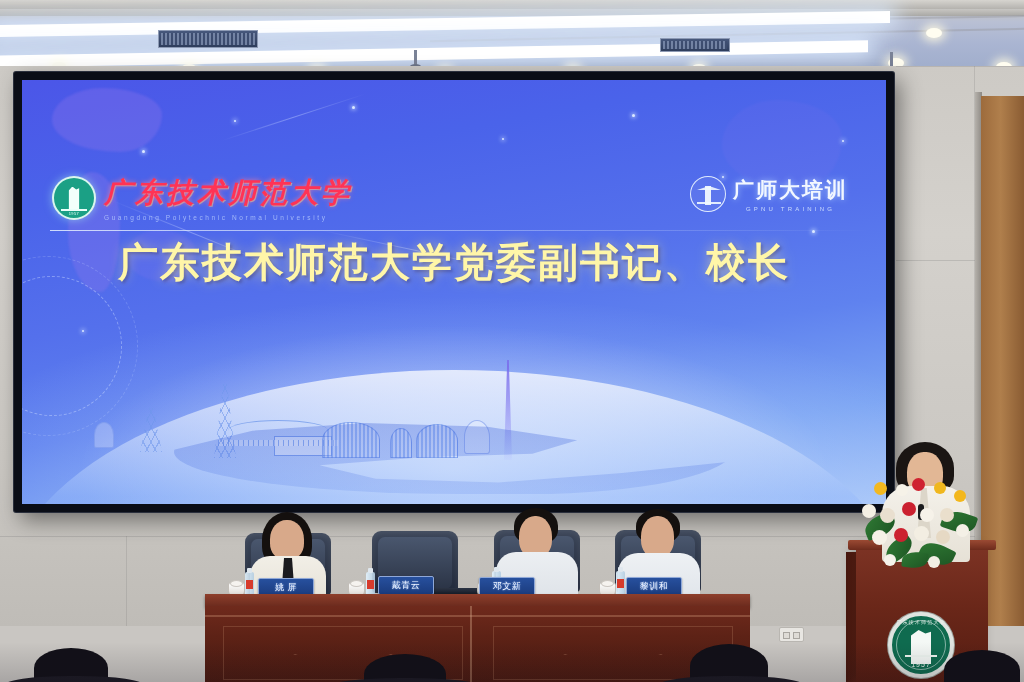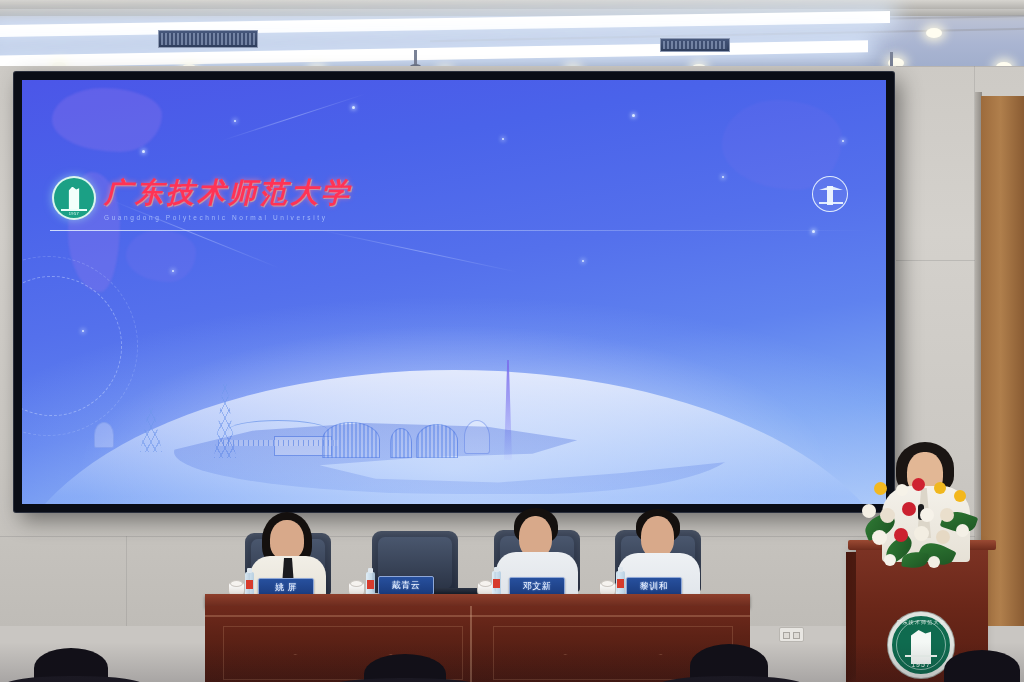--- a/index.html
+++ b/index.html
@@ -342,25 +342,30 @@
       <div>
         <div class="logo-cn">广东技术师范大学</div>
         <div class="logo-en">Guangdong Polytechnic Normal University</div>
       </div>
     </div>
 
     <div class="logo-right">
       <div class="emblem2">
         <div class="e2bar"></div>
       </div>
+      <div>
+        <div class="r-cn">广师大培训</div>
+        <div class="r-en">GPNU TRAINING</div>
+      </div>
     </div>
 
     <div class="logo-underline"></div>
 
     <div class="title-wrap">
+      <div class="t-line1">广东技术师范大学党委副书记、校长</div>
     </div>
 
     <div class="city">
       <div class="globe"></div>
       <div class="bld" style="left:252px;width:58px;height:20px;"></div>
       <div class="bridge" style="left:196px;"></div>
       <div class="lattice" style="left:192px;height:74px;"></div>
       <div class="dome" style="left:300px;width:58px;height:36px;"></div>
       <div class="dome" style="left:368px;width:22px;height:30px;"></div>
       <div class="dome" style="left:394px;width:42px;height:34px;"></div>
@@ -405,21 +410,21 @@
   <div class="bottle" style="left:492px;top:571px;"></div>
   <div class="teacup" style="left:599px;top:582px;"></div>
   <div class="bottle" style="left:616px;top:571px;"></div>
 
   <div class="nameplate" style="left:258px;top:578px;">
     <span>姚 屏</span>
   </div>
   <div class="nameplate" style="left:378px;top:576px;">
     <span>戴青云</span>
   </div>
-  <div class="nameplate" style="left:509px;top:577px;">
+  <div class="nameplate" style="left:479px;top:577px;">
     <span>邓文新</span>
   </div>
   <div class="nameplate" style="left:626px;top:577px;">
     <span>黎训和</span>
   </div>
 
   <div class="table-top"></div>
   <div class="table-front">
     <div class="tf-rail"></div>
     <div class="tf-panel" style="left:18px;width:240px;">

